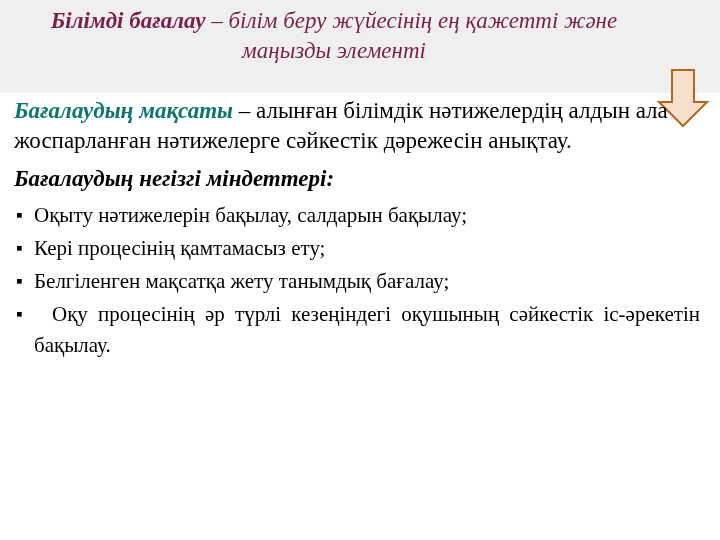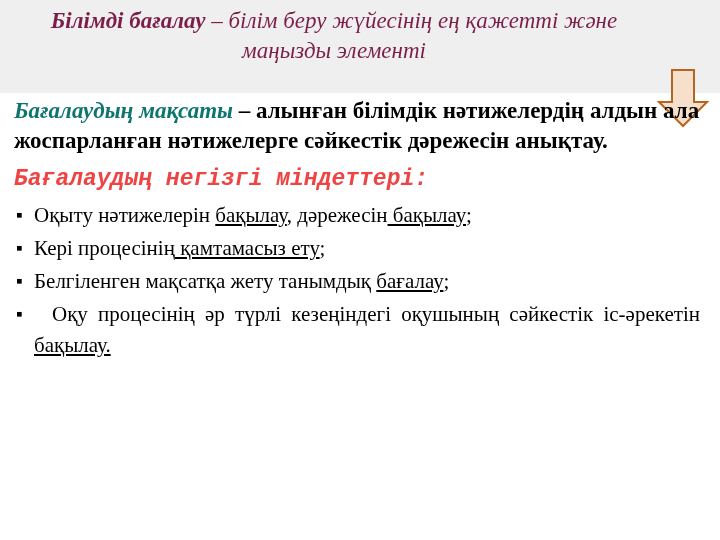--- a/index.html
+++ b/index.html
@@ -65,33 +65,32 @@
     margin: 0 0 8px 0;
     font-family: "Liberation Serif", serif;
     font-weight: bold;
   }
   .goal-head {
     color: #0f766e;
     font-style: italic;
     font-weight: bold;
   }
   .goal-rest {
-    font-weight: bold;
+    font-weight: normal;
     font-style: normal;
     text-align: center;
   }
 
   .tasks-head {
     font-size: 23px;
     line-height: 30px;
     font-style: italic;
     font-weight: bold;
-    color: #ef4444;
+    color: #000000;
     margin: 2px 0 6px 0;
-    font-family: Liberation Mono, monospace;
   }
 
   ul.tasks {
     list-style: none;
     margin: 0;
     padding: 0;
   }
   ul.tasks li {
     font-size: 21px;
     line-height: 31px;
@@ -102,21 +101,20 @@
   }
   ul.tasks li .bullet {
     position: absolute;
     left: 2px;
     top: -1px;
     font-size: 19px;
     line-height: 31px;
     color: #000000;
   }
   .u {
-    text-decoration: underline;
   }
   li.justify-item {
     text-align: justify;
     padding-right: 6px;
   }
   .indent-first {
     display: inline-block;
     width: 18px;
   }
 </style>
@@ -139,21 +137,21 @@
 
   <p class="goal-block">
     <span class="goal-head">Бағалаудың мақсаты</span><span class="goal-rest"> – алынған білімдік нәтижелердің алдын ала жоспарланған нәтижелерге сәйкестік дәрежесін анықтау.</span>
   </p>
 
   <p class="tasks-head">Бағалаудың негізгі міндеттері:</p>
 
   <ul class="tasks">
 
     <li>
-      <span class="bullet">▪</span><span>Оқыту нәтижелерін </span><span class="u">бақылау</span><span>, дәрежесін</span><span class="u"> бақылау</span><span>;</span>
+      <span class="bullet">▪</span><span>Оқыту нәтижелерін </span><span class="u">бақылау</span><span>, салдарын</span><span class="u"> бақылау</span><span>;</span>
     </li>
 
     <li>
       <span class="bullet">▪</span><span>Кері процесінің</span><span class="u"> қамтамасыз ету</span><span>;</span>
     </li>
 
     <li>
       <span class="bullet">▪</span><span>Белгіленген мақсатқа жету танымдық </span><span class="u">бағалау</span><span>;</span>
     </li>
 

